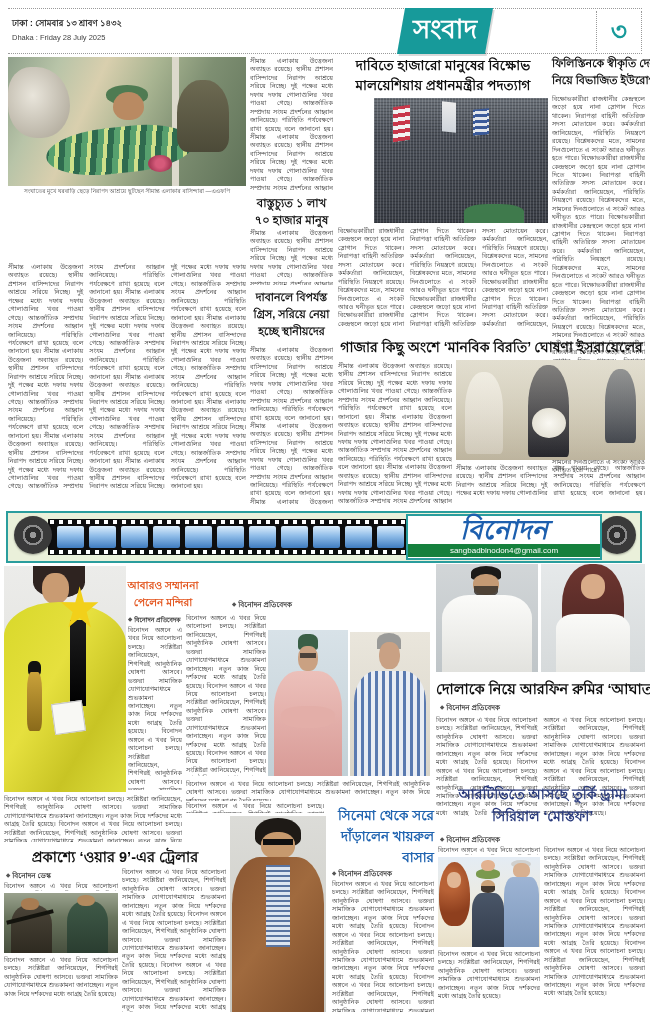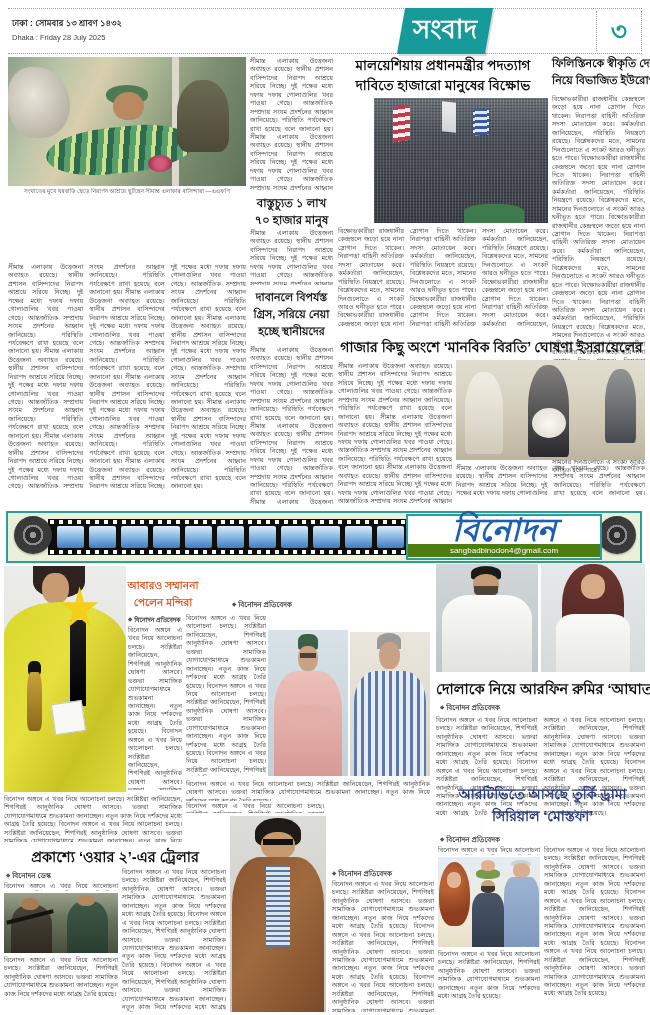--- a/index.html
+++ b/index.html
@@ -48,22 +48,22 @@
   .g-fig3{right:5%;top:9%;width:16%;height:74%;background:linear-gradient(#5c6068,#383c44);border-radius:45% 45% 8% 8%;}
   .g-haze{left:0;top:0;right:0;bottom:0;background:linear-gradient(rgba(242,238,222,0.4),rgba(242,238,222,0));}
   
   .banner{position:absolute;left:6px;top:511px;width:636px;height:52px;background:#eaf0da;border:2px solid #2a9d9d;box-sizing:border-box;}
   .strip{position:absolute;left:48px;top:519px;width:554px;height:36px;background:#0e0e0e;display:flex;align-items:center;padding:0 6px;box-sizing:border-box;}
   .strip:before,.strip:after{content:"";position:absolute;left:2px;right:2px;height:4px;background:repeating-linear-gradient(90deg,#fff 0 4px,transparent 4px 9px);}
   .strip:before{top:1px;} .strip:after{bottom:1px;}
   .ff{flex:0 0 auto;width:27px;height:22px;margin:0 2.5px;background:linear-gradient(180deg,#ddeefc 0%,#8fbce8 45%,#3f7cc0 100%);border-radius:2px;}
   .reel{position:absolute;top:516px;width:38px;height:38px;border-radius:50%;background:radial-gradient(circle,#999 0 13%,#2e2e2e 13% 30%,#8c8c8c 30% 38%,#3a3a3a 38% 72%,#1c1c1c 72%);box-shadow:0 1px 2px rgba(0,0,0,0.3);}
   .bnd-box{position:absolute;left:406px;top:514px;width:196px;height:46px;background:#fff;border:2px solid #2a9d9d;box-sizing:border-box;text-align:center;z-index:3;}
-  .bnd-title{font-size:32px;font-weight:bold;font-style:italic;color:#1d5fae;line-height:28px;}
-  .bnd-mail{background:#4d7c0f;color:#fff;font-size:8px;line-height:13px;}
+  .bnd-title{font-size:27px;font-weight:bold;font-style:italic;color:#1d5fae;line-height:28px;}
+  .bnd-mail{background:#15803d;color:#fff;font-size:8px;line-height:13px;}
   
   #ph-mandira{background:linear-gradient(#ececea,#dcdcd6);}
   .m-hair{left:24%;top:0;width:42%;height:14%;background:#2e2320;border-radius:0 0 50% 50%;}
   .m-face{left:31%;top:3%;width:22%;height:14%;background:#c99b72;border-radius:45%;}
   .m-saree{left:0;top:16%;width:100%;height:84%;background:linear-gradient(120deg,#d8d82a 0%,#e6e03e 40%,#c8c424 70%,#dede3c 100%);border-radius:45% 55% 0 0/18% 22% 0 0;}
   .m-star{left:46%;top:9%;width:32%;height:20%;background:#f2d01a;clip-path:polygon(50% 0%,61% 35%,98% 35%,68% 57%,79% 91%,50% 70%,21% 91%,32% 57%,2% 35%,39% 35%);}
   .m-trophy{left:54%;top:24%;width:13%;height:38%;background:linear-gradient(#1e1e1e,#000);}
   .m-awardcap{left:20%;top:42%;width:10%;height:7%;background:#111;border-radius:40%;}
   .m-award{left:19%;top:47%;width:12%;height:26%;background:linear-gradient(#caa23a,#8a6a1a);border-radius:30% 30% 20% 20%;}
   .m-card{left:40%;top:60%;width:24%;height:13%;background:#f8f8f4;border:1px solid #c5c5c5;transform:rotate(-8deg);}
@@ -156,22 +156,22 @@
   </div>
   <div class="abs just" style="left:250px;top:229px;width:83px;height:56px;">সীমান্ত এলাকায় উত্তেজনা অব্যাহত রয়েছে। স্থানীয় প্রশাসন বাসিন্দাদের নিরাপদ আশ্রয়ে সরিয়ে নিচ্ছে। দুই পক্ষের মধ্যে দফায় দফায় গোলাগুলির খবর পাওয়া গেছে। আন্তর্জাতিক সম্প্রদায় সংযম প্রদর্শনের আহ্বান জানিয়েছে। পরিস্থিতি পর্যবেক্ষণে রাখা হয়েছে বলে জানানো হয়। </div>
   <div class="abs hl wf-hl" style="left:248px;top:289px;width:87px;">
     <div>দাবানলে বিপর্যস্ত</div>
     <div>গ্রিস, সরিয়ে নেয়া</div>
     <div>হচ্ছে স্থানীয়দের</div>
   </div>
   <div class="abs just" style="left:250px;top:346px;width:83px;height:159px;">সীমান্ত এলাকায় উত্তেজনা অব্যাহত রয়েছে। স্থানীয় প্রশাসন বাসিন্দাদের নিরাপদ আশ্রয়ে সরিয়ে নিচ্ছে। দুই পক্ষের মধ্যে দফায় দফায় গোলাগুলির খবর পাওয়া গেছে। আন্তর্জাতিক সম্প্রদায় সংযম প্রদর্শনের আহ্বান জানিয়েছে। পরিস্থিতি পর্যবেক্ষণে রাখা হয়েছে বলে জানানো হয়। সীমান্ত এলাকায় উত্তেজনা অব্যাহত রয়েছে। স্থানীয় প্রশাসন বাসিন্দাদের নিরাপদ আশ্রয়ে সরিয়ে নিচ্ছে। দুই পক্ষের মধ্যে দফায় দফায় গোলাগুলির খবর পাওয়া গেছে। আন্তর্জাতিক সম্প্রদায় সংযম প্রদর্শনের আহ্বান জানিয়েছে। পরিস্থিতি পর্যবেক্ষণে রাখা হয়েছে বলে জানানো হয়। সীমান্ত এলাকায় উত্তেজনা অব্যাহত রয়েছে। স্থানীয় প্রশাসন বাসিন্দাদের নিরাপদ আশ্রয়ে সরিয়ে নিচ্ছে। দুই পক্ষের মধ্যে দফায় দফায় গোলাগুলির খবর পাওয়া গেছে। আন্তর্জাতিক সম্প্রদায় সংযম প্রদর্শনের আহ্বান জানিয়েছে। পরিস্থিতি পর্যবেক্ষণে রাখা হয়েছে বলে জানানো হয়। </div>
 
   <div class="abs hl mal-hl" style="left:338px;top:56px;width:210px;">
+    <div>দাবিতে হাজারো মানুষের বিক্ষোভ</div>
     <div>মালয়েশিয়ায় প্রধানমন্ত্রীর পদত্যাগ</div>
-    <div>দাবিতে হাজারো মানুষের বিক্ষোভ</div>
   </div>
   <div class="ph" id="ph-protest" style="left:374px;top:98px;width:174px;height:125px;">
     <div class="p-tex"></div>
     <div class="p-f1"></div>
     <div class="p-f2"></div>
     <div class="p-f3"></div>
     <div class="p-green"></div>
   </div>
   <div class="abs just cols3" style="left:338px;top:227px;width:210px;height:103px;">বিক্ষোভকারীরা রাজধানীর কেন্দ্রস্থলে জড়ো হয়ে নানা স্লোগান দিতে থাকেন। নিরাপত্তা বাহিনী অতিরিক্ত সদস্য মোতায়েন করে। কর্মকর্তারা জানিয়েছেন, পরিস্থিতি নিয়ন্ত্রণে রয়েছে। বিশ্লেষকদের মতে, সামনের দিনগুলোতে এ সংকট আরও ঘনীভূত হতে পারে। বিক্ষোভকারীরা রাজধানীর কেন্দ্রস্থলে জড়ো হয়ে নানা স্লোগান দিতে থাকেন। নিরাপত্তা বাহিনী অতিরিক্ত সদস্য মোতায়েন করে। কর্মকর্তারা জানিয়েছেন, পরিস্থিতি নিয়ন্ত্রণে রয়েছে। বিশ্লেষকদের মতে, সামনের দিনগুলোতে এ সংকট আরও ঘনীভূত হতে পারে। বিক্ষোভকারীরা রাজধানীর কেন্দ্রস্থলে জড়ো হয়ে নানা স্লোগান দিতে থাকেন। নিরাপত্তা বাহিনী অতিরিক্ত সদস্য মোতায়েন করে। কর্মকর্তারা জানিয়েছেন, পরিস্থিতি নিয়ন্ত্রণে রয়েছে। বিশ্লেষকদের মতে, সামনের দিনগুলোতে এ সংকট আরও ঘনীভূত হতে পারে। বিক্ষোভকারীরা রাজধানীর কেন্দ্রস্থলে জড়ো হয়ে নানা স্লোগান দিতে থাকেন। নিরাপত্তা বাহিনী অতিরিক্ত সদস্য মোতায়েন করে। কর্মকর্তারা জানিয়েছেন, পরিস্থিতি নিয়ন্ত্রণে রয়েছে। বিশ্লেষকদের মতে, সামনের দিনগুলোতে এ সংকট আরও ঘনীভূত হতে পারে। </div>
 
@@ -263,33 +263,38 @@
   </div>
   <div class="ph" id="ph-dola" style="left:541px;top:564px;width:104px;height:108px;">
     <div class="o-hair"></div>
     <div class="o-face"></div>
     <div class="o-body"></div>
   </div>
   <div class="abs hl e-hl15" style="left:436px;top:678px;width:209px;">দোলাকে নিয়ে আরফিন রুমির ‘আঘাত’</div>
   <div class="abs byline" style="left:440px;top:702px;"><span class="d">◆</span><span>বিনোদন প্রতিবেদক</span></div>
   <div class="abs just cols2" style="left:436px;top:716px;width:209px;height:122px;">বিনোদন অঙ্গনে এ খবর নিয়ে আলোচনা চলছে। সংশ্লিষ্টরা জানিয়েছেন, শিগগিরই আনুষ্ঠানিক ঘোষণা আসবে। ভক্তরা সামাজিক যোগাযোগমাধ্যমে শুভকামনা জানাচ্ছেন। নতুন কাজ নিয়ে দর্শকদের মধ্যে আগ্রহ তৈরি হয়েছে। বিনোদন অঙ্গনে এ খবর নিয়ে আলোচনা চলছে। সংশ্লিষ্টরা জানিয়েছেন, শিগগিরই আনুষ্ঠানিক ঘোষণা আসবে। ভক্তরা সামাজিক যোগাযোগমাধ্যমে শুভকামনা জানাচ্ছেন। নতুন কাজ নিয়ে দর্শকদের মধ্যে আগ্রহ তৈরি হয়েছে। বিনোদন অঙ্গনে এ খবর নিয়ে আলোচনা চলছে। সংশ্লিষ্টরা জানিয়েছেন, শিগগিরই আনুষ্ঠানিক ঘোষণা আসবে। ভক্তরা সামাজিক যোগাযোগমাধ্যমে শুভকামনা জানাচ্ছেন। নতুন কাজ নিয়ে দর্শকদের মধ্যে আগ্রহ তৈরি হয়েছে। বিনোদন অঙ্গনে এ খবর নিয়ে আলোচনা চলছে। সংশ্লিষ্টরা জানিয়েছেন, শিগগিরই আনুষ্ঠানিক ঘোষণা আসবে। ভক্তরা সামাজিক যোগাযোগমাধ্যমে শুভকামনা জানাচ্ছেন। নতুন কাজ নিয়ে দর্শকদের মধ্যে আগ্রহ তৈরি হয়েছে। </div>
 
-  <div class="abs hl e-hl15" style="left:4px;top:846px;width:222px;">প্রকাশ্যে ‘ওয়ার ২’-এর ট্রেলার</div>
+  <div class="abs hl e-hl15" style="left:4px;top:846px;width:222px;">প্রকাশ্যে ‘ওয়ার 9’-এর ট্রেলার</div>
   <div class="abs byline" style="left:6px;top:870px;"><span class="d">◆</span><span>বিনোদন ডেস্ক</span></div>
   <div class="abs just" style="left:4px;top:882px;width:114px;height:9px;">বিনোদন অঙ্গনে এ খবর নিয়ে আলোচনা চলছে। সংশ্লিষ্টরা জানিয়েছেন, শিগগিরই আনুষ্ঠানিক ঘোষণা আসবে। ভক্তরা সামাজিক যোগাযোগমাধ্যমে শুভকামনা জানাচ্ছেন। নতুন কাজ নিয়ে দর্শকদের মধ্যে আগ্রহ তৈরি হয়েছে। </div>
   <div class="ph" id="ph-war2" style="left:4px;top:893px;width:114px;height:60px;">
     <div class="w-m1"></div>
     <div class="w-m1h"></div>
     <div class="w-gun"></div>
     <div class="w-m2"></div>
     <div class="w-m2h"></div>
   </div>
   <div class="abs just" style="left:4px;top:956px;width:114px;height:56px;">বিনোদন অঙ্গনে এ খবর নিয়ে আলোচনা চলছে। সংশ্লিষ্টরা জানিয়েছেন, শিগগিরই আনুষ্ঠানিক ঘোষণা আসবে। ভক্তরা সামাজিক যোগাযোগমাধ্যমে শুভকামনা জানাচ্ছেন। নতুন কাজ নিয়ে দর্শকদের মধ্যে আগ্রহ তৈরি হয়েছে। </div>
   <div class="abs just" style="left:122px;top:868px;width:104px;height:144px;">বিনোদন অঙ্গনে এ খবর নিয়ে আলোচনা চলছে। সংশ্লিষ্টরা জানিয়েছেন, শিগগিরই আনুষ্ঠানিক ঘোষণা আসবে। ভক্তরা সামাজিক যোগাযোগমাধ্যমে শুভকামনা জানাচ্ছেন। নতুন কাজ নিয়ে দর্শকদের মধ্যে আগ্রহ তৈরি হয়েছে। বিনোদন অঙ্গনে এ খবর নিয়ে আলোচনা চলছে। সংশ্লিষ্টরা জানিয়েছেন, শিগগিরই আনুষ্ঠানিক ঘোষণা আসবে। ভক্তরা সামাজিক যোগাযোগমাধ্যমে শুভকামনা জানাচ্ছেন। নতুন কাজ নিয়ে দর্শকদের মধ্যে আগ্রহ তৈরি হয়েছে। বিনোদন অঙ্গনে এ খবর নিয়ে আলোচনা চলছে। সংশ্লিষ্টরা জানিয়েছেন, শিগগিরই আনুষ্ঠানিক ঘোষণা আসবে। ভক্তরা সামাজিক যোগাযোগমাধ্যমে শুভকামনা জানাচ্ছেন। নতুন কাজ নিয়ে দর্শকদের মধ্যে আগ্রহ তৈরি হয়েছে। </div>
 
+  <div class="abs hl e5-hl" style="left:330px;top:806px;width:104px;">
+    <div>সিনেমা থেকে সরে</div>
+    <div>দাঁড়ালেন খায়রুল</div>
+    <div>বাসার</div>
+  </div>
   <div class="abs byline" style="left:332px;top:868px;"><span class="d">◆</span><span>বিনোদন প্রতিবেদক</span></div>
   <div class="abs just" style="left:332px;top:880px;width:102px;height:132px;">বিনোদন অঙ্গনে এ খবর নিয়ে আলোচনা চলছে। সংশ্লিষ্টরা জানিয়েছেন, শিগগিরই আনুষ্ঠানিক ঘোষণা আসবে। ভক্তরা সামাজিক যোগাযোগমাধ্যমে শুভকামনা জানাচ্ছেন। নতুন কাজ নিয়ে দর্শকদের মধ্যে আগ্রহ তৈরি হয়েছে। বিনোদন অঙ্গনে এ খবর নিয়ে আলোচনা চলছে। সংশ্লিষ্টরা জানিয়েছেন, শিগগিরই আনুষ্ঠানিক ঘোষণা আসবে। ভক্তরা সামাজিক যোগাযোগমাধ্যমে শুভকামনা জানাচ্ছেন। নতুন কাজ নিয়ে দর্শকদের মধ্যে আগ্রহ তৈরি হয়েছে। বিনোদন অঙ্গনে এ খবর নিয়ে আলোচনা চলছে। সংশ্লিষ্টরা জানিয়েছেন, শিগগিরই আনুষ্ঠানিক ঘোষণা আসবে। ভক্তরা সামাজিক যোগাযোগমাধ্যমে শুভকামনা জানাচ্ছেন। নতুন কাজ নিয়ে দর্শকদের মধ্যে আগ্রহ তৈরি হয়েছে। </div>
   <div class="ph" id="ph-basar" style="left:230px;top:816px;width:96px;height:196px;">
     <div class="b-hair"></div>
     <div class="b-face"></div>
     <div class="b-glass"></div>
     <div class="b-jacket"></div>
     <div class="b-shirt"></div>
   </div>
 

